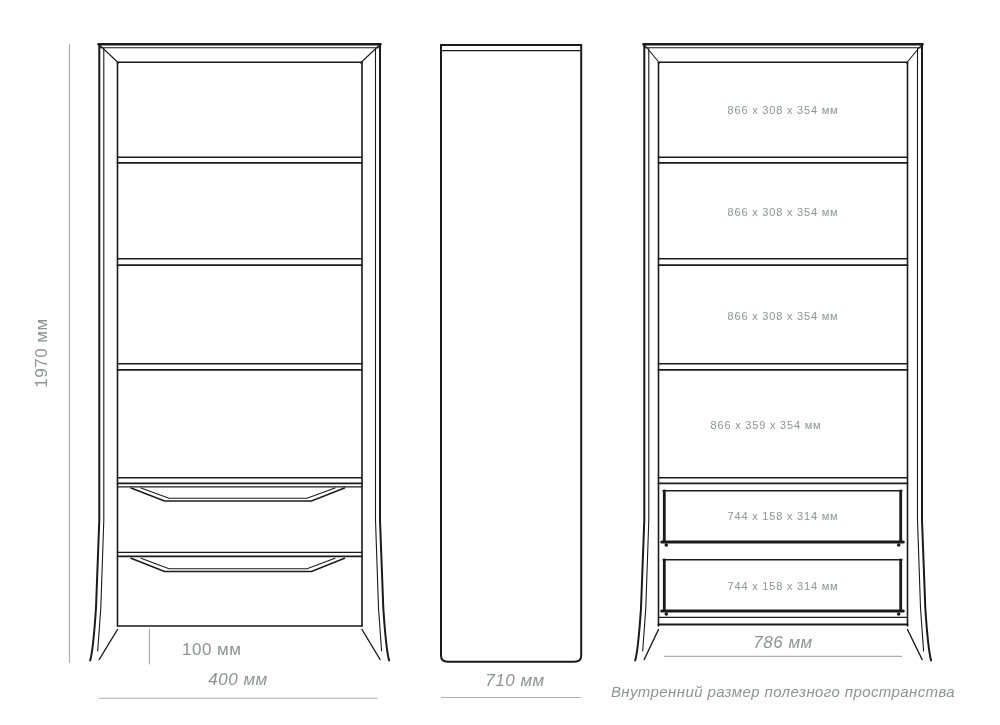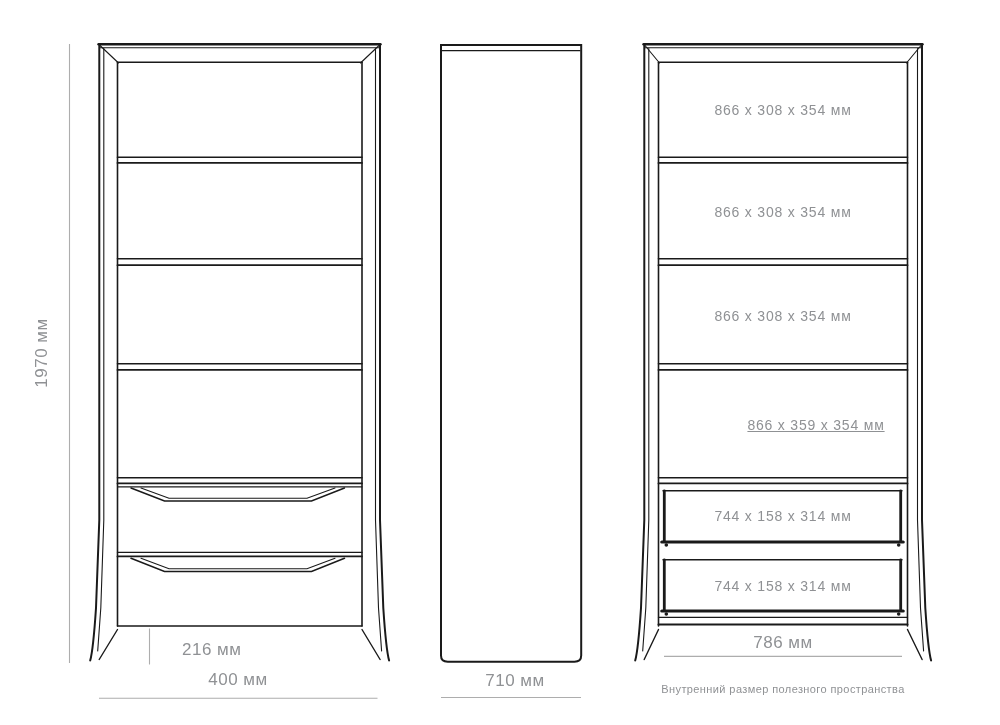--- a/index.html
+++ b/index.html
@@ -6,24 +6,24 @@
   .canvas{
     position:relative;width:1000px;height:725px;background:#ffffff;overflow:hidden;
     font-family:"Liberation Sans", sans-serif;
   }
   svg{position:absolute;left:0;top:0;}
   .lbl{
     position:absolute;color:#8f9194;white-space:nowrap;
     letter-spacing:0.5px;line-height:1;
   }
   .lbl-dim{font-size:17px;}
-  .lbl-small{font-size:14px;letter-spacing:0.8px;}
-  .lbl-caption{font-size:11px;letter-spacing:0.4px;}
+  .lbl-small{font-size:11px;letter-spacing:0.8px;}
+  .lbl-caption{font-size:15px;letter-spacing:0.4px;}
   .center-xy{transform:translate(-50%,-50%);}
-  .center-x{transform:translateX(-50%);}
+  .center-x{transform:translateX(-50%);font-style:italic;}
   .rot90{transform:translate(-50%,-50%) rotate(-90deg);}
 </style>
 </head>
 <body>
 
 <div class="canvas">
 
   <svg width="1000" height="725" viewBox="0 0 1000 725">
 
     <g stroke="#1a1a1a" fill="none" stroke-linecap="round">
@@ -121,33 +121,33 @@
       <path d="M69.5,44 V663" stroke-width="1.1"></path>
       <path d="M149.5,628.5 V664.5" stroke-width="1.1"></path>
       <path d="M99,698.3 H377.5" stroke-width="1.1"></path>
       <path d="M441,697.5 H581" stroke-width="1.1"></path>
       <path d="M664,656.4 H902" stroke-width="1.1"></path>
     </g>
   </svg>
 
   <div class="lbl lbl-dim rot90" style="left:41px;top:353px;">1970 мм</div>
 
-  <div class="lbl lbl-dim" style="left:182px;top:641px;">216 мм</div>
+  <div class="lbl lbl-dim" style="left:182px;top:641px;">100 мм</div>
 
   <div class="lbl lbl-dim center-x" style="left:238px;top:671px;">400 мм</div>
 
   <div class="lbl lbl-dim center-x" style="left:515px;top:672px;">710 мм</div>
 
   <div class="lbl lbl-small center-xy" style="left:783px;top:110px;">866 x 308 x 354 мм</div>
 
   <div class="lbl lbl-small center-xy" style="left:783px;top:212px;">866 x 308 x 354 мм</div>
 
   <div class="lbl lbl-small center-xy" style="left:783px;top:316px;">866 x 308 x 354 мм</div>
 
-  <div class="lbl lbl-small center-xy" style="left:816px;top:425px;text-decoration:underline;">866 x 359 x 354 мм</div>
+  <div class="lbl lbl-small center-xy" style="left:766px;top:425px;">866 x 359 x 354 мм</div>
 
   <div class="lbl lbl-small center-xy" style="left:783px;top:516px;">744 x 158 x 314 мм</div>
 
   <div class="lbl lbl-small center-xy" style="left:783px;top:586px;">744 x 158 x 314 мм</div>
 
   <div class="lbl lbl-dim center-x" style="left:783px;top:634px;">786 мм</div>
 
   <div class="lbl lbl-caption center-x" style="left:783px;top:684px;">Внутренний размер полезного пространства</div>
 
 </div>

